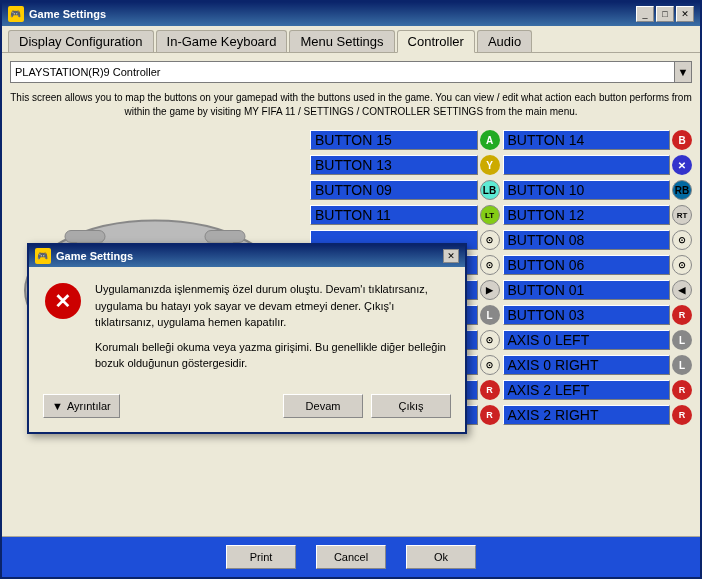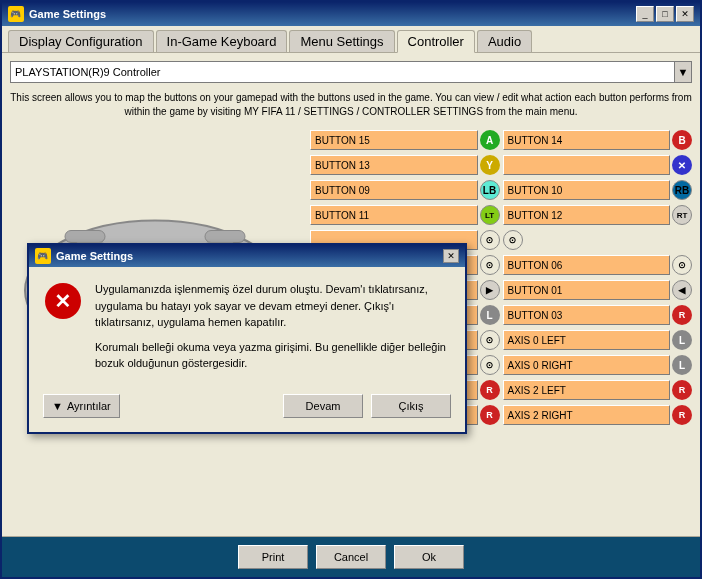--- a/index.html
+++ b/index.html
@@ -184,29 +184,29 @@
 
     .btn-cell {
       display: flex;
       align-items: center;
       gap: 2px;
       height: 22px;
     }
 
     .btn-label {
       flex: 1;
-      background: #fdba74;
+      background: #1d4ed8;
       border: 1px solid #7b7b7b;
       border-top-color: #fff;
       border-left-color: #fff;
       height: 20px;
       display: flex;
       align-items: center;
       padding: 0 4px;
-      font-size: 10px;
+      font-size: 14px;
       min-width: 70px;
     }
 
     .btn-icon {
       width: 20px;
       height: 20px;
       border-radius: 50%;
       display: flex;
       align-items: center;
       justify-content: center;
@@ -224,23 +224,23 @@
     .icon-rb { background: #888; font-size: 8px; color: #000; background: #d4d0c8; border: 1px solid #888; }
     .icon-lt { background: #888; font-size: 8px; color: #000; background: #d4d0c8; border: 1px solid #888; }
     .icon-rt { background: #888; font-size: 8px; color: #000; background: #d4d0c8; border: 1px solid #888; }
     .icon-circle { background: transparent; border: 1px solid #888; color: #000; font-size: 9px; }
     .icon-r { background: #cc2222; font-size: 9px; }
 
     
     .bottom-bar {
       display: flex;
       justify-content: center;
-      gap: 8px;
+      gap: 20px;
       padding: 8px;
-      background: #0c4a6e;
+      background: #1d4ed8;
       border-top: 1px solid #aca899;
       flex-shrink: 0;
     }
 
     .bottom-btn {
       width: 70px;
       height: 24px;
       background: #d4d0c8;
       border: 1px solid #888;
       border-top-color: #fff;
@@ -492,20 +492,21 @@
         <div class="btn-cell">
           <div class="btn-label">BUTTON 12</div>
           <div class="btn-icon icon-rt" style="font-size:8px;color:#000;background:#d4d0c8;border:1px solid #888;border-radius:50%;">RT</div>
         </div>
 
         <div class="btn-cell">
           <div class="btn-label"></div>
           <div class="btn-icon icon-circle">⊙</div>
         </div>
         <div class="btn-cell">
+          <div class="btn-label">BUTTON 08</div>
           <div class="btn-icon icon-circle">⊙</div>
         </div>
 
         <div class="btn-cell">
           <div class="btn-label"></div>
           <div class="btn-icon icon-circle">⊙</div>
         </div>
         <div class="btn-cell">
           <div class="btn-label">BUTTON 06</div>
           <div class="btn-icon icon-circle">⊙</div>

